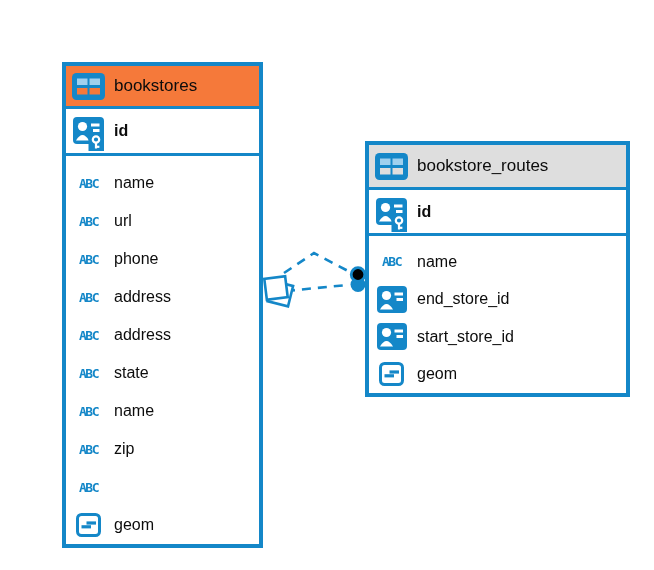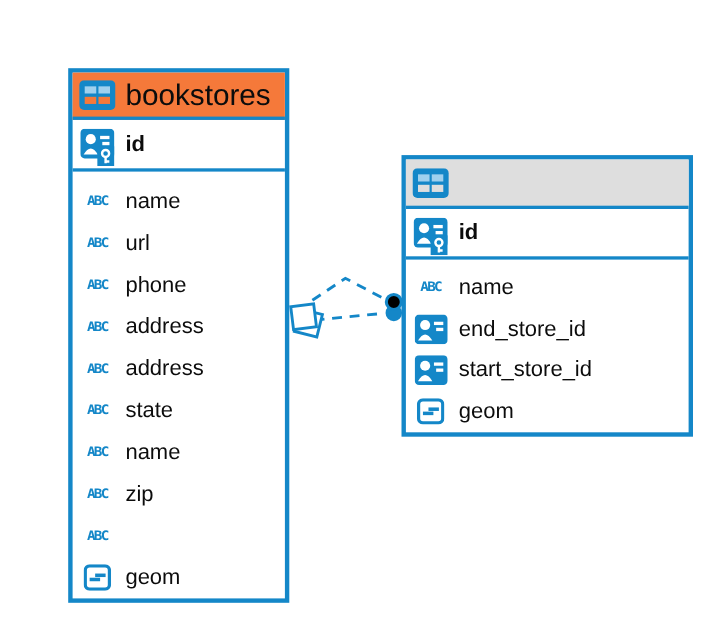--- a/index.html
+++ b/index.html
@@ -26,37 +26,37 @@
   .table.t1{left:62px;top:62px;width:201px;height:486px;}
   .table.t2{left:365px;top:141px;width:265px;height:256px;}
   .thead{
     display:flex;align-items:center;
     padding-left:6px;gap:9px;
     border-bottom:3px solid var(--blue);
     box-sizing:border-box;
   }
   .t1 .thead{height:43px;background:var(--orange);}
   .t2 .thead{height:45px;background:var(--gray);}
-  .ttitle{font-size:27px;color:var(--text);white-space:nowrap;}
+  .ttitle{font-size:17px;color:var(--text);white-space:nowrap;}
   .pkrow{
     display:flex;align-items:center;
     padding-left:6px;gap:9px;
     border-bottom:3px solid var(--blue);
     box-sizing:border-box;
   }
   .t1 .pkrow{height:47px;}
   .t2 .pkrow{height:46px;}
   .pkrow .lbl{font-weight:700;}
   .cols{box-sizing:border-box;border-radius:19px;}
   .t1 .cols{padding-top:8px;}
   .t2 .cols{padding-top:7px;}
   .colrow{display:flex;align-items:center;padding-left:6px;gap:9px;}
   .t1 .colrow{height:38px;}
   .t2 .colrow{height:37.5px;}
-  .lbl{font-size:20px;color:var(--text);white-space:nowrap;}
+  .lbl{font-size:16px;color:var(--text);white-space:nowrap;}
   .icon-slot{
     width:33px;min-width:33px;
     display:flex;align-items:center;justify-content:center;
   }
   .abc{
     color:var(--blue);
     font-family:"DejaVu Sans Mono",monospace;
     font-weight:800;
     font-size:13px;
     letter-spacing:-1.5px;
@@ -177,20 +177,21 @@
     <div class="thead">
       <span class="icon-slot">
         <svg width="33" height="27" viewBox="0 0 33 27">
           <rect x="0" y="0" width="33" height="27" rx="4.5" fill="#1487c8"></rect>
           <rect class="cell-top" x="5" y="5.5" width="10.5" height="6.5"></rect>
           <rect class="cell-top" x="17.5" y="5.5" width="10.5" height="6.5"></rect>
           <rect class="cell-bottom" x="5" y="15" width="10.5" height="6.5"></rect>
           <rect class="cell-bottom" x="17.5" y="15" width="10.5" height="6.5"></rect>
         </svg>
       </span>
+      <span class="ttitle">bookstore_routes</span>
     </div>
 
     <div class="pkrow">
       <span class="icon-slot">
         <svg width="31" height="34" viewBox="0 0 31 34" style="margin-top:6px">
           <rect x="0" y="0" width="31" height="27" rx="4" fill="#1487c8"></rect>
           <circle cx="9.5" cy="9.5" r="4.6" fill="#ffffff"></circle>
           <path d="M3,23.5 q6.5,-11 13,0 z" fill="#ffffff"></path>
           <rect x="18" y="6.5" width="8.5" height="3" fill="#ffffff"></rect>
           <rect x="20" y="12" width="6.5" height="3" fill="#ffffff"></rect>

